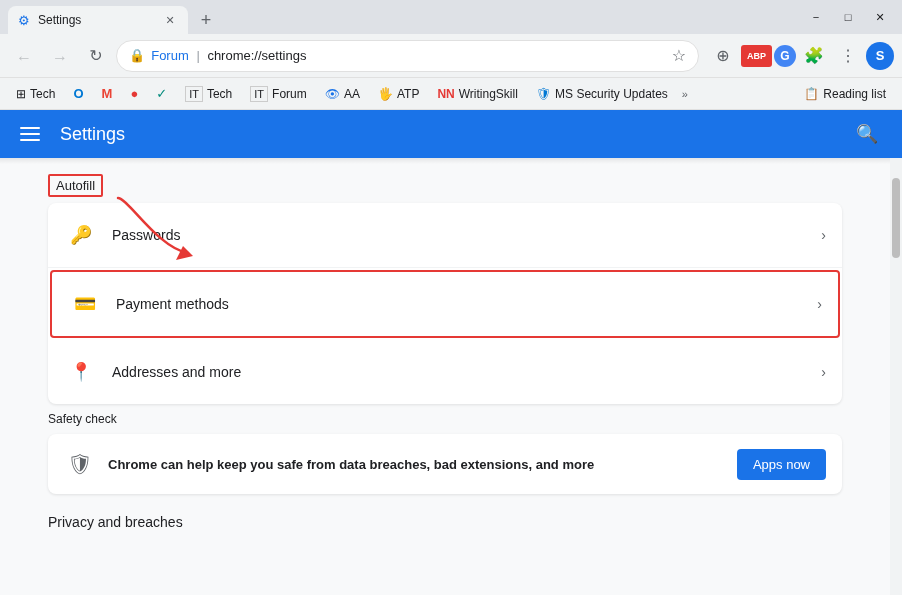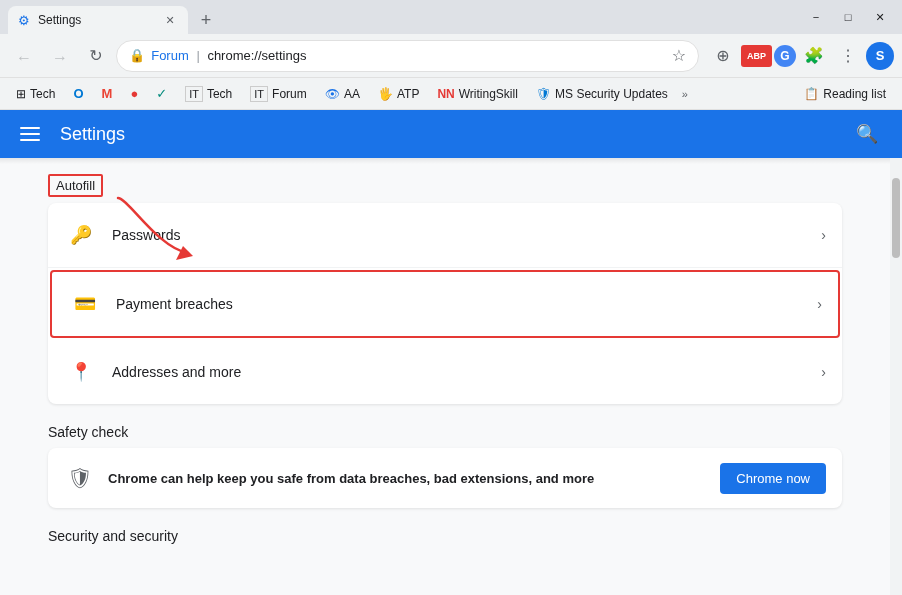--- a/index.html
+++ b/index.html
@@ -317,24 +317,24 @@
       font-size: 14px;
       color: #202124;
     }
     .item-chevron {
       color: #5f6368;
       font-size: 14px;
     }
 
     
     .section-heading {
-      font-size: 14px;
+      font-size: 12px;
       color: #202124;
       font-weight: 500;
-      margin: 20px 0 8px 0;
+      margin: 8px 0 8px 0;
     }
 
     .safety-card {
       background: white;
       border-radius: 8px;
       padding: 14px 16px;
       display: flex;
       align-items: center;
       gap: 12px;
       box-shadow: 0 1px 3px rgba(0,0,0,0.1);
@@ -521,39 +521,39 @@
       <div class="settings-card">
 
         <div class="settings-item">
           <div class="item-icon">🔑</div>
           <span class="item-text">Passwords</span>
           <span class="item-chevron">›</span>
         </div>
 
         <div class="settings-item" style="border: 2px solid #e53935; margin: 2px; border-radius: 4px;">
           <div class="item-icon">💳</div>
-          <span class="item-text">Payment breaches</span>
+          <span class="item-text">Payment methods</span>
           <span class="item-chevron">›</span>
         </div>
 
         <div class="settings-item">
           <div class="item-icon">📍</div>
           <span class="item-text">Addresses and more</span>
           <span class="item-chevron">›</span>
         </div>
       </div>
     </div>
 
     <div class="section-heading">Safety check</div>
     <div class="safety-card">
       <div class="safety-icon">🛡</div>
       <span class="safety-text">Chrome can help keep you safe from data breaches, bad extensions, and more</span>
-      <button class="check-now-btn">Chrome now</button>
+      <button class="check-now-btn">Apps now</button>
     </div>
 
-    <div class="privacy-heading">Security and security</div>
+    <div class="privacy-heading">Privacy and breaches</div>
 
   </div>
 
   <div class="scrollbar">
     <div class="scrollbar-thumb"></div>
   </div>
 </div>
 
 </body></html>

